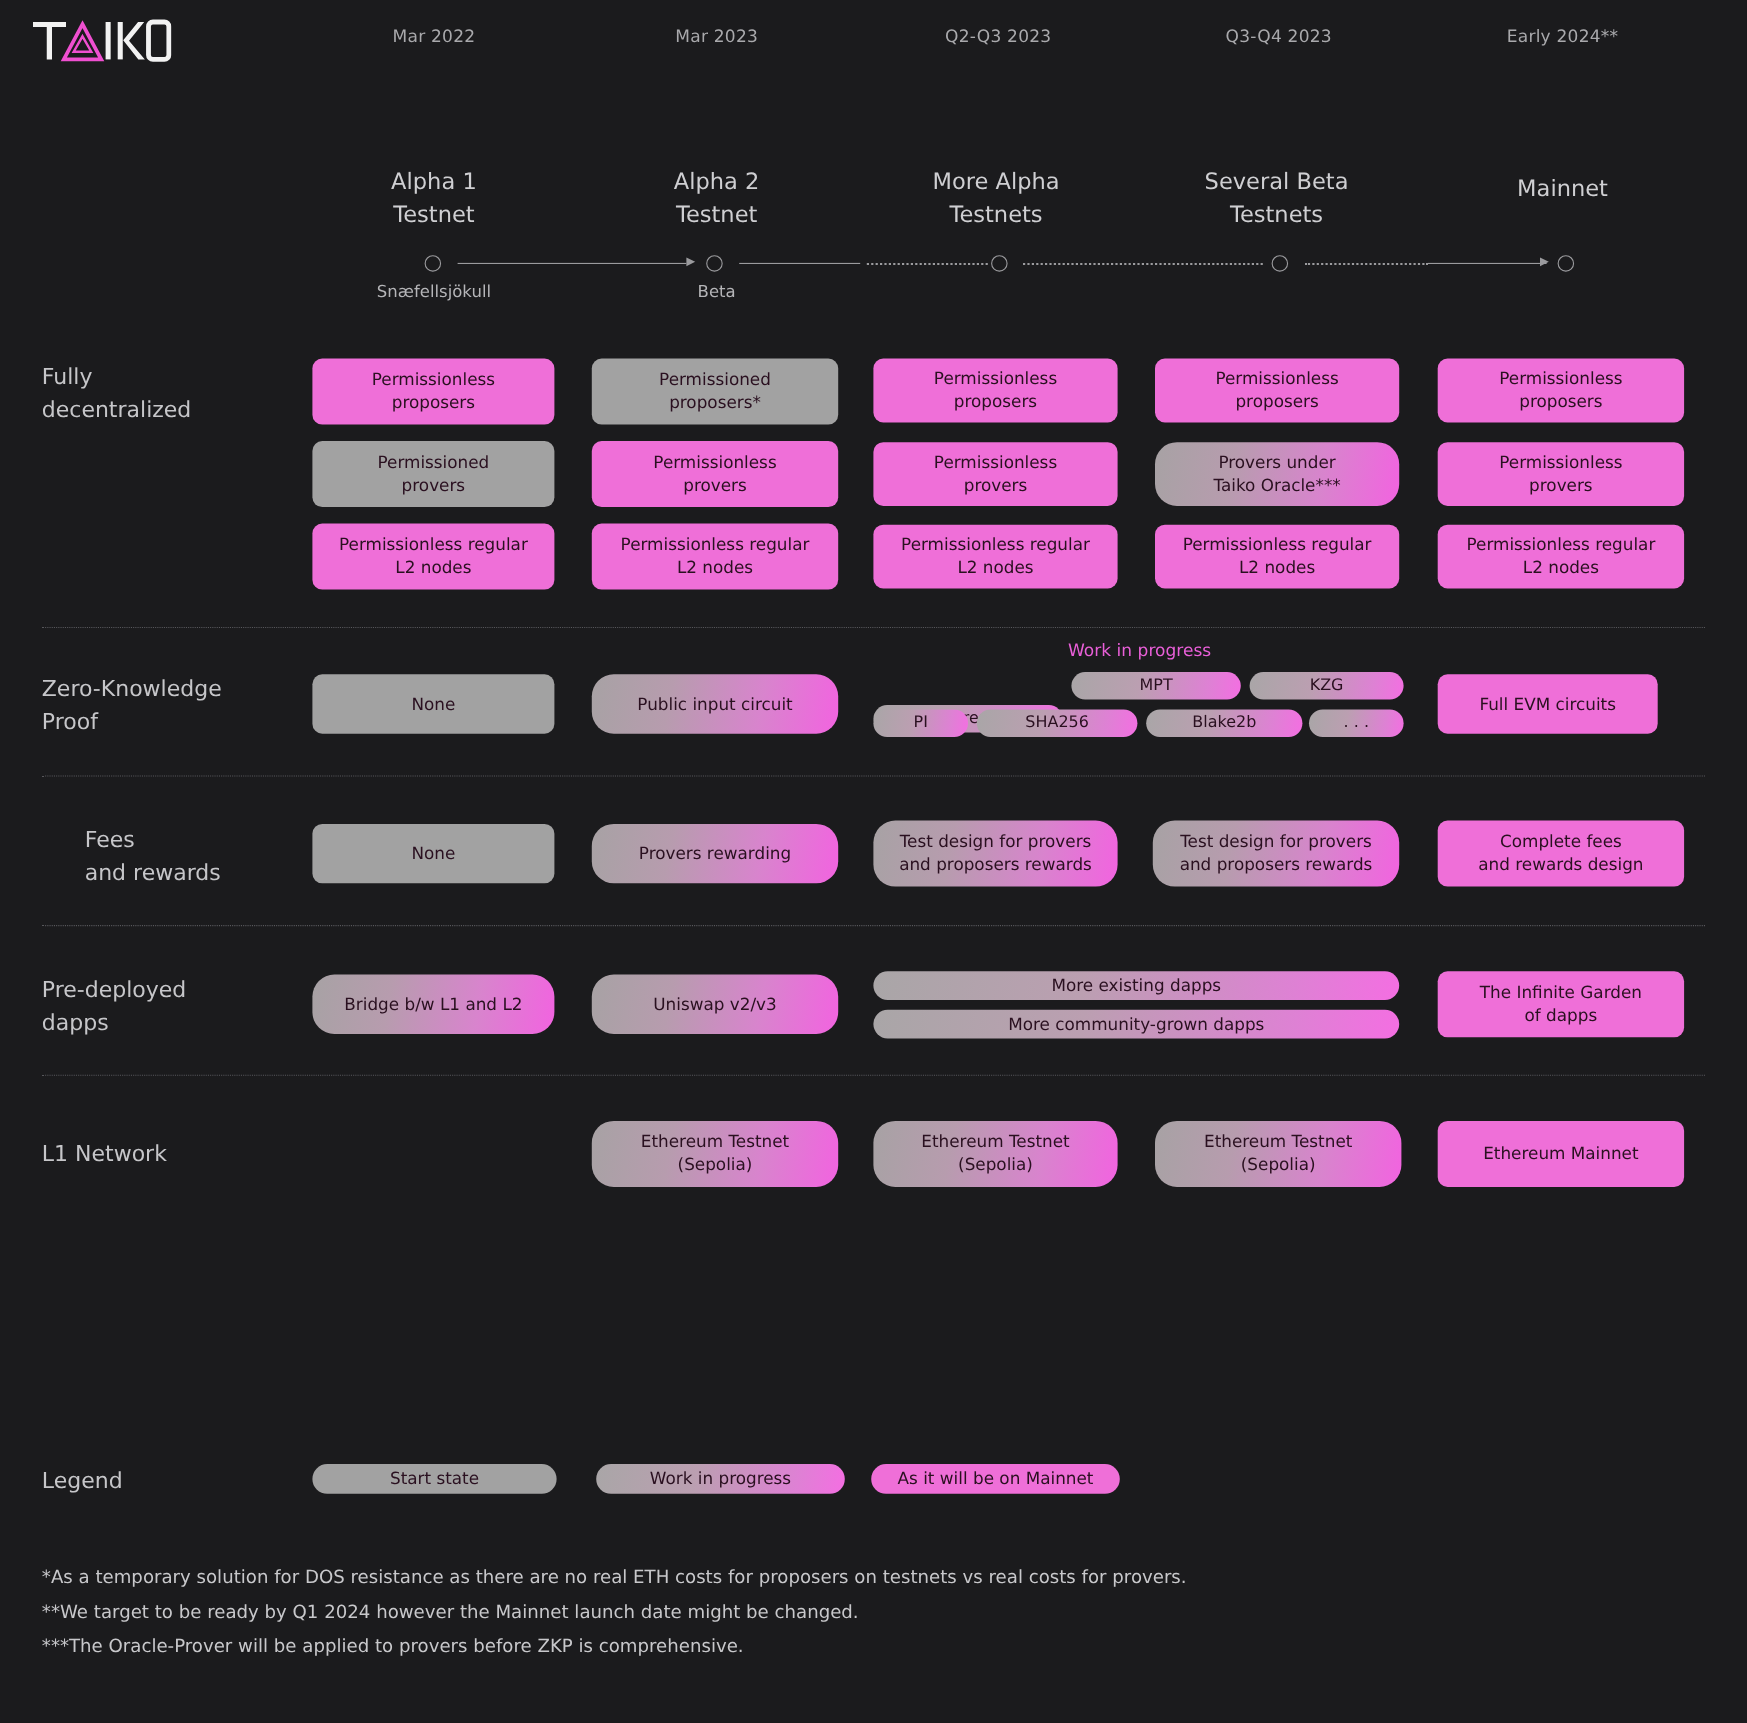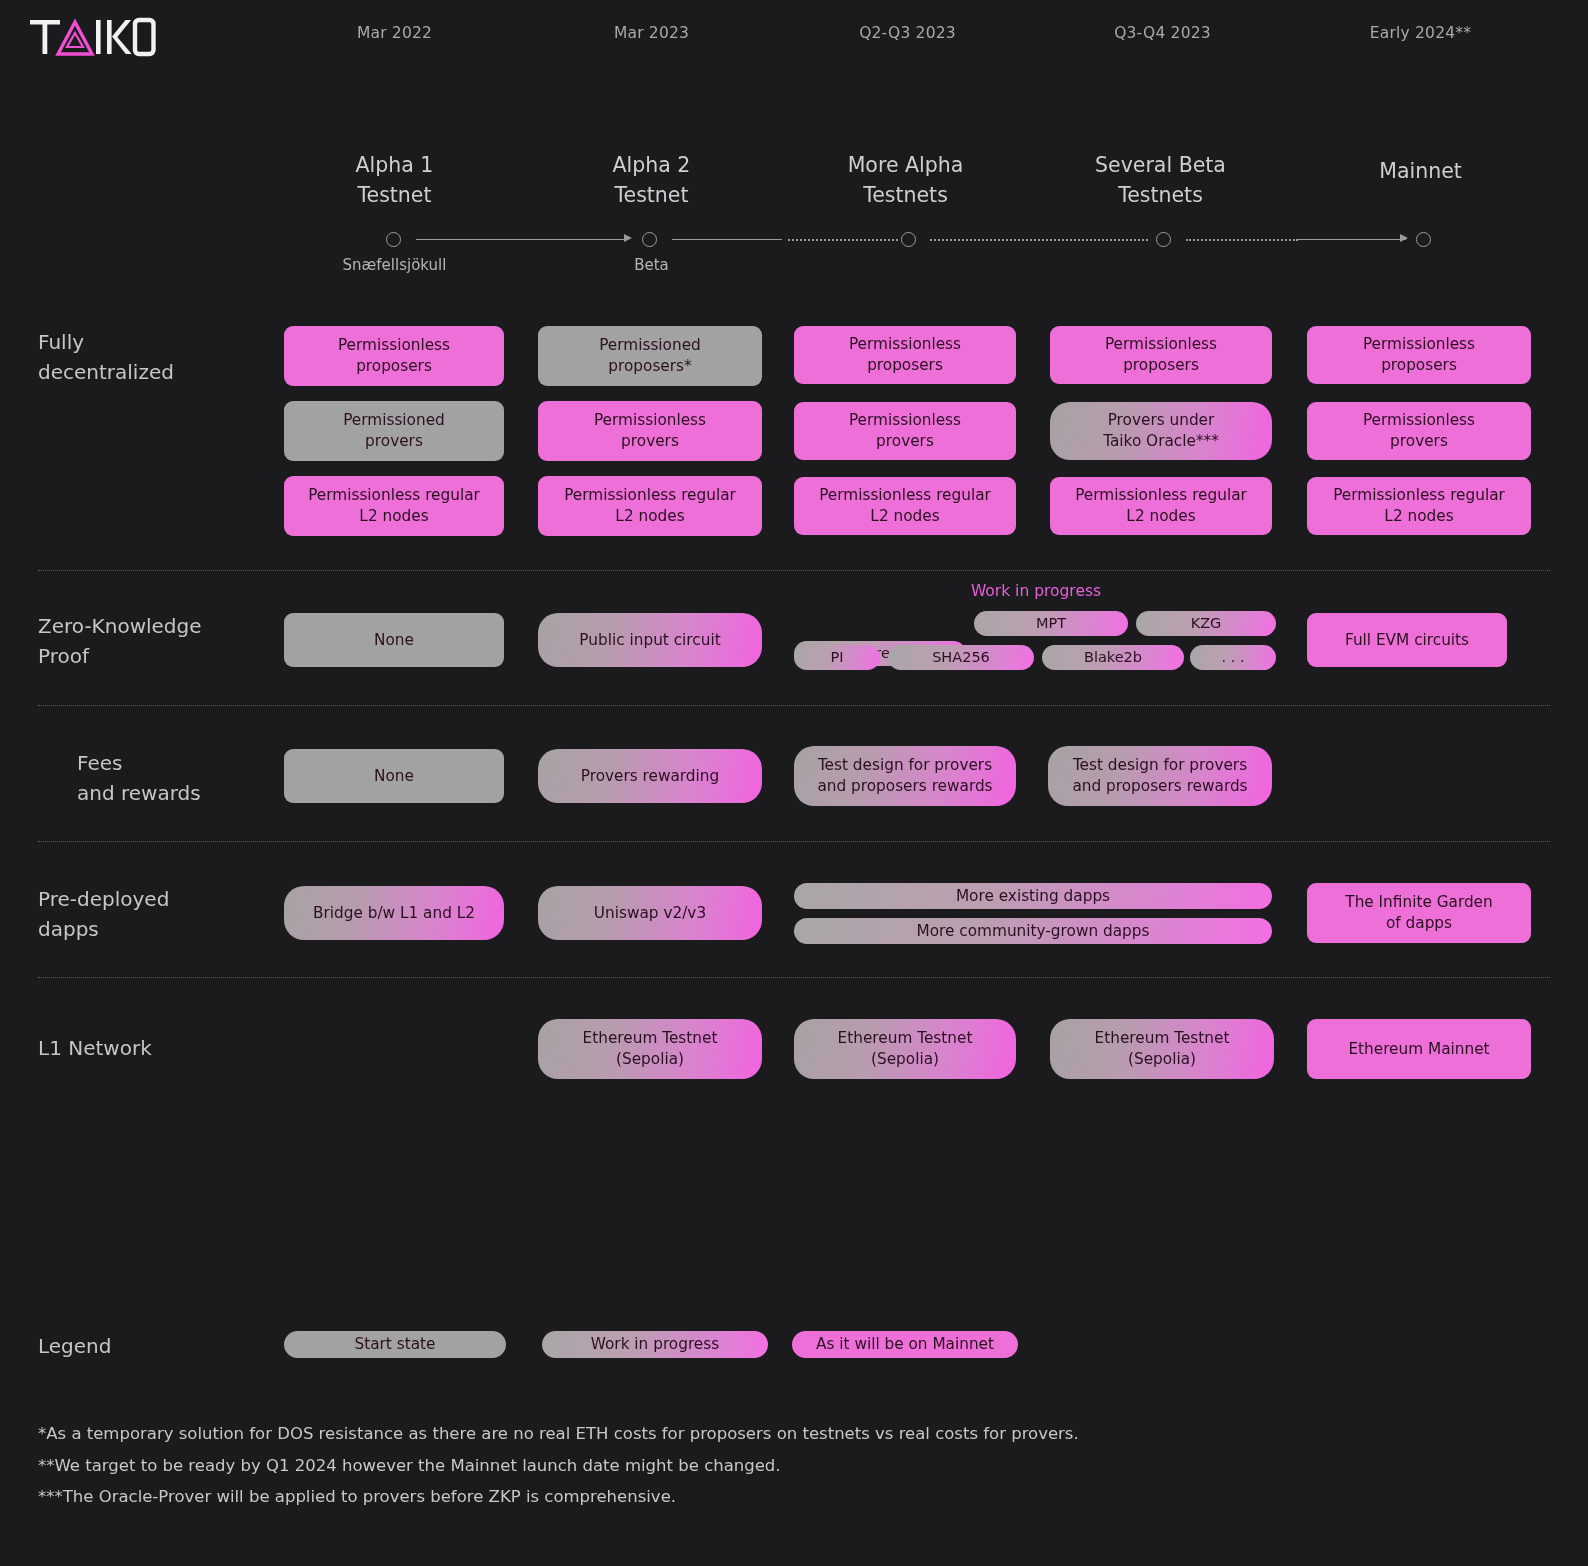--- a/index.html
+++ b/index.html
@@ -269,20 +269,22 @@
   <div class="divider" style="top:705px;"></div>
   <div class="row-label" style="top:748px;margin-left:39px;">Fees
 and rewards</div>
 
   <div class="card c-gray" style="left:284px;top:749px;width:220px;height:54px;">None</div>
   <div class="card c-wip" style="left:538px;top:749px;width:224px;height:54px;">Provers rewarding</div>
   <div class="card c-wip" style="left:794px;top:746px;width:222px;height:60px;">Test design for provers
 and proposers rewards</div>
   <div class="card c-wip" style="left:1048px;top:746px;width:224px;height:60px;">Test design for provers
 and proposers rewards</div>
+  <div class="card c-pink" style="left:1307px;top:746px;width:224px;height:60px;">Complete fees
+and rewards design</div>
 
   <div class="divider" style="top:841px;"></div>
   <div class="row-label" style="top:884px;">Pre-deployed
 dapps</div>
 
   <div class="card c-wip" style="left:284px;top:886px;width:220px;height:54px;">Bridge b/w L1 and L2</div>
   <div class="card c-wip" style="left:538px;top:886px;width:224px;height:54px;">Uniswap v2/v3</div>
 
   <div class="card c-wip-soft pill" style="left:794px;top:883px;width:478px;height:26px;">More existing dapps</div>
   <div class="card c-wip-soft pill" style="left:794px;top:918px;width:478px;height:26px;">More community-grown dapps</div>

